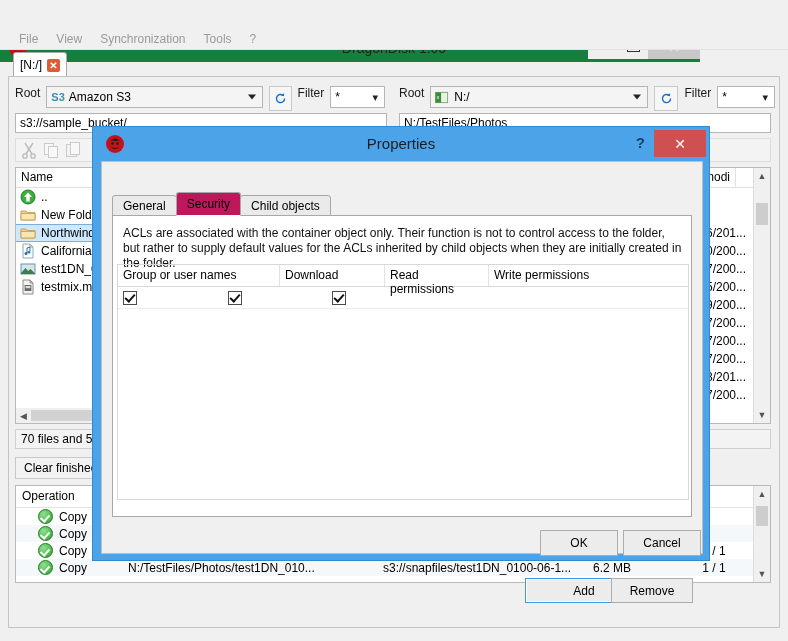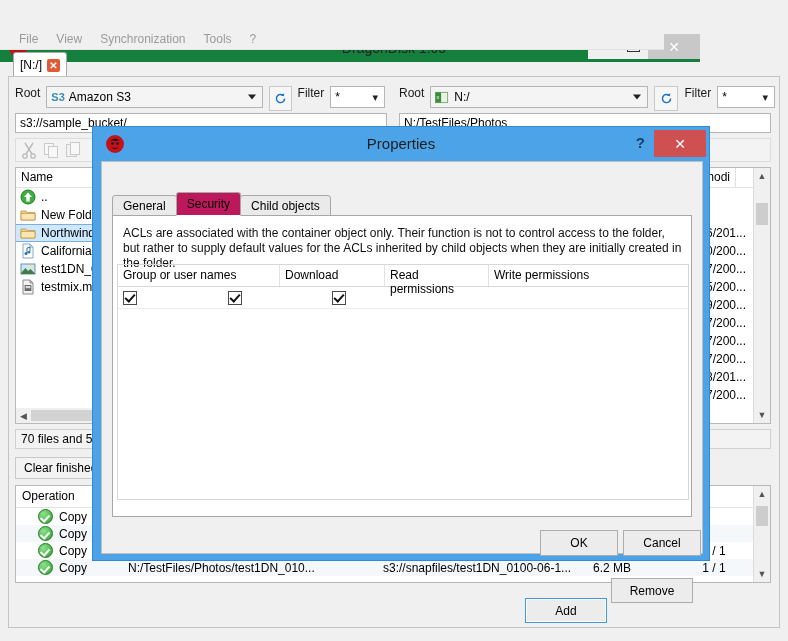--- a/index.html
+++ b/index.html
@@ -18,21 +18,21 @@
   .win-title{position:absolute;left:0;top:0;width:788px;height:28px;line-height:28px;
     text-align:center;font-size:14px;color:#222;}
   .wbtns{position:absolute;right:0;top:0;height:25px;display:flex;}
   .wbtn{width:30px;height:25px;display:flex;align-items:center;justify-content:center;
     font-size:12px;color:#333;background:#f0f0f0;}
   .wbtn.close{width:52px;background:#c8c8c8;color:#fff;font-size:14px;}
   .wbtn .min{display:block;width:11px;height:2px;background:#333;}
   .wbtn .max{display:block;width:11px;height:9px;border:1.5px solid #333;}
 
   
-  .menubar{position:absolute;left:0;top:28px;width:664px;height:22px;background:#f0f0f0;
+  .menubar{position:absolute;left:0;top:28px;width:788px;height:22px;background:#f0f0f0;
     border-bottom:1px solid #e2e2e2;display:flex;align-items:center;padding-left:10px;box-sizing:border-box;}
   .menuitem{padding:2px 9px;color:#9b9b9b;font-size:12px;}
 
   
   .tabstrip{position:absolute;left:8px;top:52px;width:772px;height:25px;}
   .ftab{position:absolute;left:5px;top:0;height:25px;background:#fff;border:1px solid #a9a9a9;
     border-bottom:none;border-radius:3px 3px 0 0;display:flex;align-items:center;
     padding:0 6px;box-sizing:border-box;gap:5px;font-size:12px;}
   .tabclose{width:13px;height:13px;background:#e05a36;color:#fff;font-size:10px;line-height:13px;
     text-align:center;border-radius:2px;font-weight:bold;}
@@ -494,21 +494,21 @@
             <div class="c" style="width:104px;">
               <span class="cb on"></span>
             </div>
             <div class="c" style="width:120px;">
               <span class="cb on"></span>
             </div>
           </div>
           <div class="acl-empty"></div>
         </div>
 
-        <div class="dbtn focus" style="left:412px;top:382px;width:80px;">
+        <div class="dbtn focus" style="left:412px;top:362px;width:80px;padding-left:18px;">
           <span>Add</span>
         </div>
         <div class="dbtn" style="left:498px;top:362px;width:80px;">
           <span>Remove</span>
         </div>
       </div>
 
       <div class="dbtn" style="left:438px;top:368px;width:76px;height:24px;">
         <span>OK</span>
       </div>

